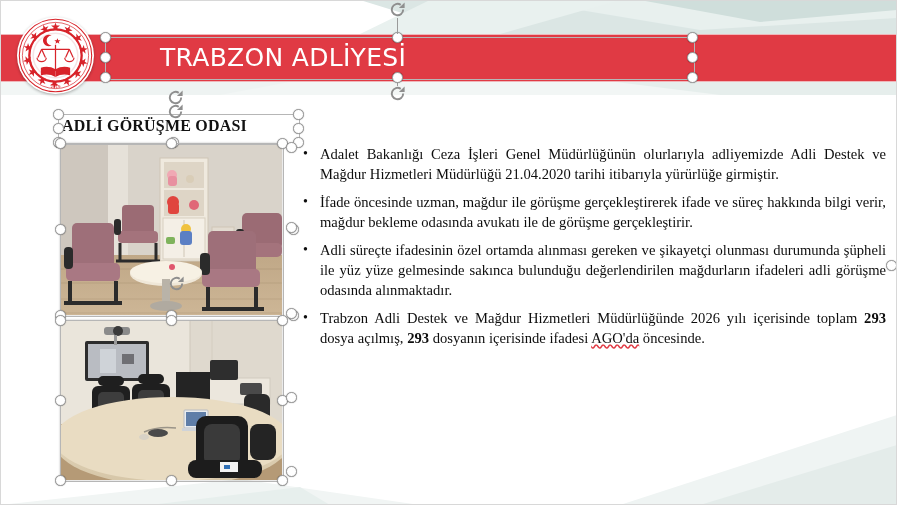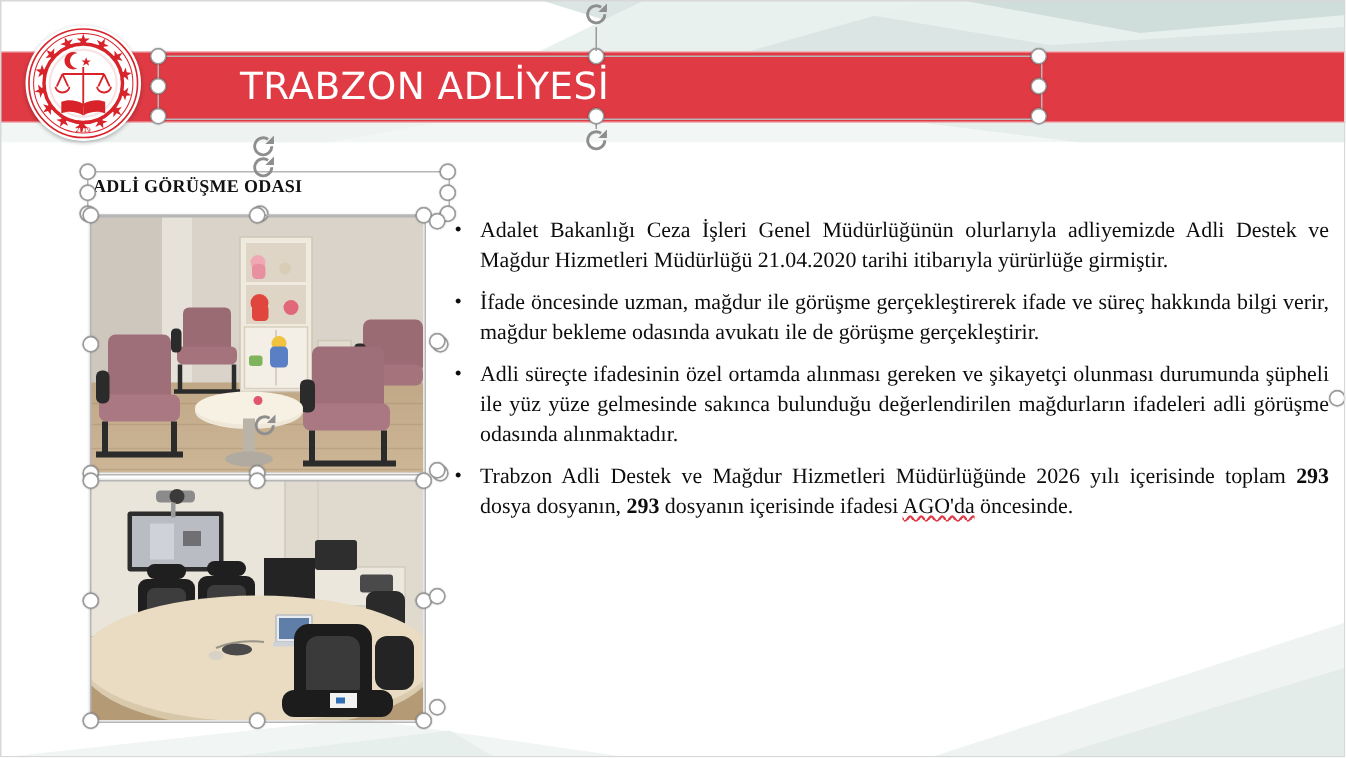--- a/index.html
+++ b/index.html
@@ -48,21 +48,21 @@
     background:#ffffff;
     box-shadow:0 1px 3px rgba(0,0,0,.30);
     overflow:hidden;
   }
   .emblem svg{display:block;}
 
   
   .section-heading{
     position:absolute;left:62px;top:117px;
     font-family:"Liberation Serif", serif;
-    font-weight:bold;font-size:12px;color:#111111;
+    font-weight:bold;font-size:16px;color:#111111;
     white-space:nowrap;letter-spacing:.2px;
   }
 
   
   .photo{
     position:absolute;
     background:#cfcabd;
     overflow:hidden;
     box-shadow:0 0 2px rgba(0,0,0,.25);
   }
@@ -349,21 +349,21 @@
         <rect x="160" y="142" width="18" height="10" fill="#f2f2f2"></rect>
         <rect x="164" y="145" width="6" height="4" fill="#2f6fb5"></rect>
       </g>
     </svg>
   </div>
 
   <ul class="body-list">
     <li id="li0"><span>Adalet Bakanlığı Ceza İşleri Genel Müdürlüğünün olurlarıyla adliyemizde Adli Destek ve Mağdur Hizmetleri Müdürlüğü 21.04.2020 tarihi itibarıyla yürürlüğe girmiştir.</span></li>
     <li id="li4"><span>İfade öncesinde uzman, mağdur ile görüşme gerçekleştirerek ifade ve süreç hakkında bilgi verir, mağdur bekleme odasında avukatı ile de görüşme gerçekleştirir.</span></li>
     <li id="li3"><span>Adli süreçte ifadesinin özel ortamda alınması gereken ve şikayetçi olunması durumunda şüpheli ile yüz yüze gelmesinde sakınca bulunduğu değerlendirilen mağdurların ifadeleri adli görüşme odasında alınmaktadır.</span></li>
-    <li id="li5"><span>Trabzon Adli Destek ve Mağdur Hizmetleri Müdürlüğünde 2026 yılı içerisinde toplam </span><b>293</b><span> dosya dosyanın, </span><b>293</b><span> dosyanın içerisinde ifadesi </span><span class="misspelled">AGO'da</span><span> öncesinde.</span></li>
+    <li id="li5"><span>Trabzon Adli Destek ve Mağdur Hizmetleri Müdürlüğünde 2026 yılı içerisinde toplam </span><b>293</b><span> dosya açılmış, </span><b>293</b><span> dosyanın içerisinde ifadesi </span><span class="misspelled">AGO'da</span><span> öncesinde.</span></li>
   </ul>
 
   <div class="sel-box" style="left:105px;top:37px;width:588px;height:41px;"></div>
   <div class="rot" style="left:388px;top:84px;">
     <svg width="19" height="19" viewBox="0 0 20 20">
       <path d="M16,10 a6,6 0 1,1 -2.6,-4.9" fill="none" stroke="#8e8e8e" stroke-width="2"></path>
       <polygon points="17.5,2.5 17.5,8.5 11.5,8.5" fill="#8e8e8e"></polygon>
     </svg>
   </div>
   <div class="rot-stem" style="left:397px;top:78px;height:8px;"></div>

